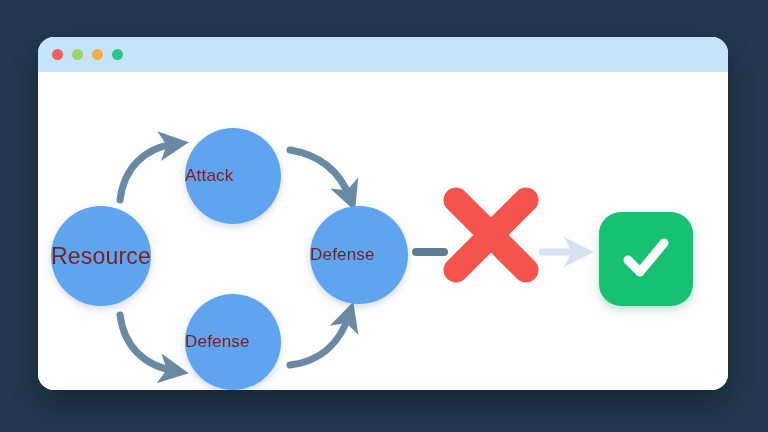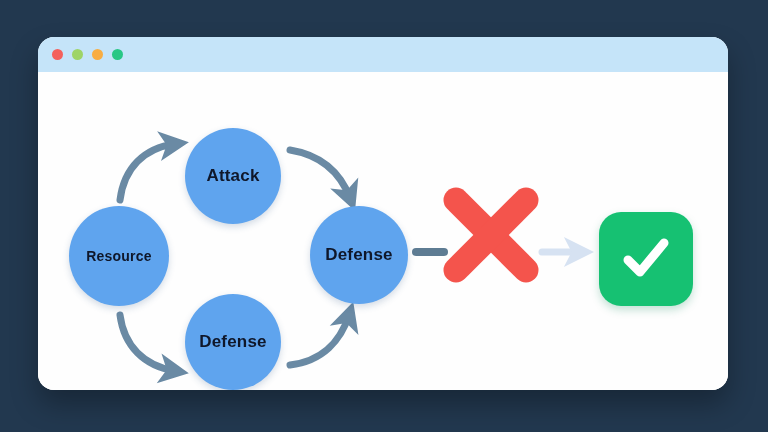--- a/index.html
+++ b/index.html
@@ -58,31 +58,31 @@
     height: 318px;
     background: #fefefe;
   }
   
   .node {
     position: absolute;
     border-radius: 50%;
     background: #5fa4ee;
     display: flex;
     align-items: center;
-    justify-content: center;
-    color: #0f172a;
-    font-weight: bold;
+    justify-content: flex-start;
+    color: #7f1d1d;
+    font-weight: normal;
     letter-spacing: 0.2px;
     box-shadow: 0 3px 7px rgba(40,80,130,0.20);
     user-select: none;
   }
   #node-resource {
-    left: 31px;  top: 134px;
+    left: 13px;  top: 134px;
     width: 100px; height: 100px;
-    font-size: 14px;
+    font-size: 23px;
   }
   #node-attack {
     left: 147px; top: 56px;
     width: 96px;  height: 96px;
     font-size: 17px;
   }
   #node-defense-lower {
     left: 147px; top: 222px;
     width: 96px;  height: 96px;
     font-size: 17px;

